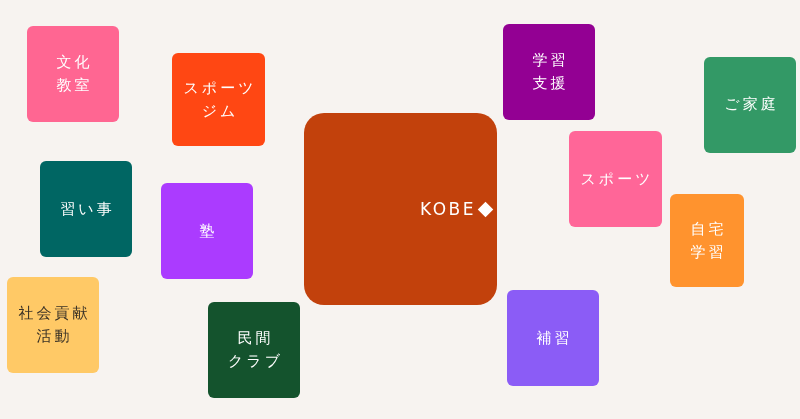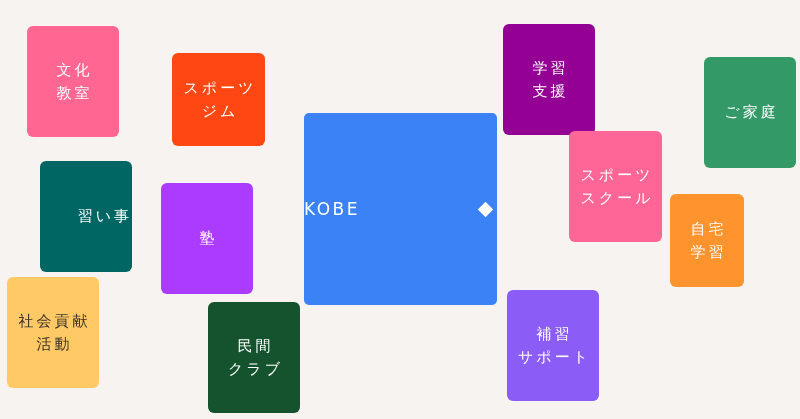--- a/index.html
+++ b/index.html
@@ -4,41 +4,41 @@
 <style>
   html, body { margin: 0; padding: 0; }
   body {
     width: 800px; height: 419px; overflow: hidden;
     background: #f7f3f0;
     position: relative;
     font-family: "DejaVu Sans", "Liberation Sans", sans-serif;
   }
   .tile {
     position: absolute;
-    width: 92px; height: 111px;
+    width: 92px; height: 96px;
     border-radius: 6px;
     display: flex; flex-direction: column;
     align-items: center; justify-content: center;
     color: #ffffff;
     font-size: 15px;
     line-height: 23px;
     letter-spacing: 3px;
     text-align: center;
     box-sizing: border-box;
     cursor: pointer;
   }
   .tile .line { display: block; white-space: nowrap; padding-left: 3px; }
   .tile.dark { color: #3a3226; }
   .center {
     position: absolute;
     left: 304px; top: 113px;
     width: 193px; height: 192px;
-    border-radius: 5px;
-    background: #3b82f6;
-    display: flex; align-items: center; justify-content: space-between;
+    border-radius: 20px;
+    background: #c2410c;
+    display: flex; align-items: center; justify-content: flex-end;
     color: #ffffff;
     font-family: "DejaVu Sans", sans-serif;
     font-size: 17px;
     letter-spacing: 2.5px;
     cursor: pointer;
   }
   .center .diamond {
     display: inline-block;
     width: 11px; height: 11px;
     background: #ffffff;
@@ -59,21 +59,21 @@
 <div class="tile" style="left:27px; top:26px; background:#ff6692;">
   <span class="line">文化</span>
   <span class="line">教室</span>
 </div>
 
 <div class="tile" style="left:172px; top:53px; width:93px; height:93px; background:#ff4713;">
   <span class="line">スポーツ</span>
   <span class="line">ジム</span>
 </div>
 
-<div class="tile" style="left:40px; top:161px; background:#006663;align-items:flex-end;">
+<div class="tile" style="left:40px; top:161px; background:#006663;">
   <span class="line">習い事</span>
 </div>
 
 <div class="tile" style="left:161px; top:183px; background:#ab3bff;">
   <span class="line">塾</span>
 </div>
 
 <div class="tile dark" style="left:7px; top:277px; background:#ffc966;">
   <span class="line">社会貢献</span>
   <span class="line">活動</span>
@@ -82,30 +82,28 @@
 <div class="tile" style="left:208px; top:302px; background:#14532d;">
   <span class="line">民間</span>
   <span class="line">クラブ</span>
 </div>
 
 <div class="tile" style="left:503px; top:24px; background:#930093;">
   <span class="line">学習</span>
   <span class="line">支援</span>
 </div>
 
-<div class="tile" style="left:704px; top:57px; background:#339966;">
+<div class="tile" style="left:704px; top:57px; background:#339966;font-family:Liberation Mono, monospace;">
   <span class="line">ご家庭</span>
 </div>
 
 <div class="tile" style="left:569px; top:131px; width:93px; background:#ff6698;">
   <span class="line">スポーツ</span>
-  <span class="line">スクール</span>
 </div>
 
 <div class="tile" style="left:670px; top:194px; width:74px; height:93px; background:#ff932e;">
   <span class="line">自宅</span>
   <span class="line">学習</span>
 </div>
 
 <div class="tile" style="left:507px; top:290px; background:#8b5cf6;">
   <span class="line">補習</span>
-  <span class="line">サポート</span>
 </div>
 
 </body></html>

